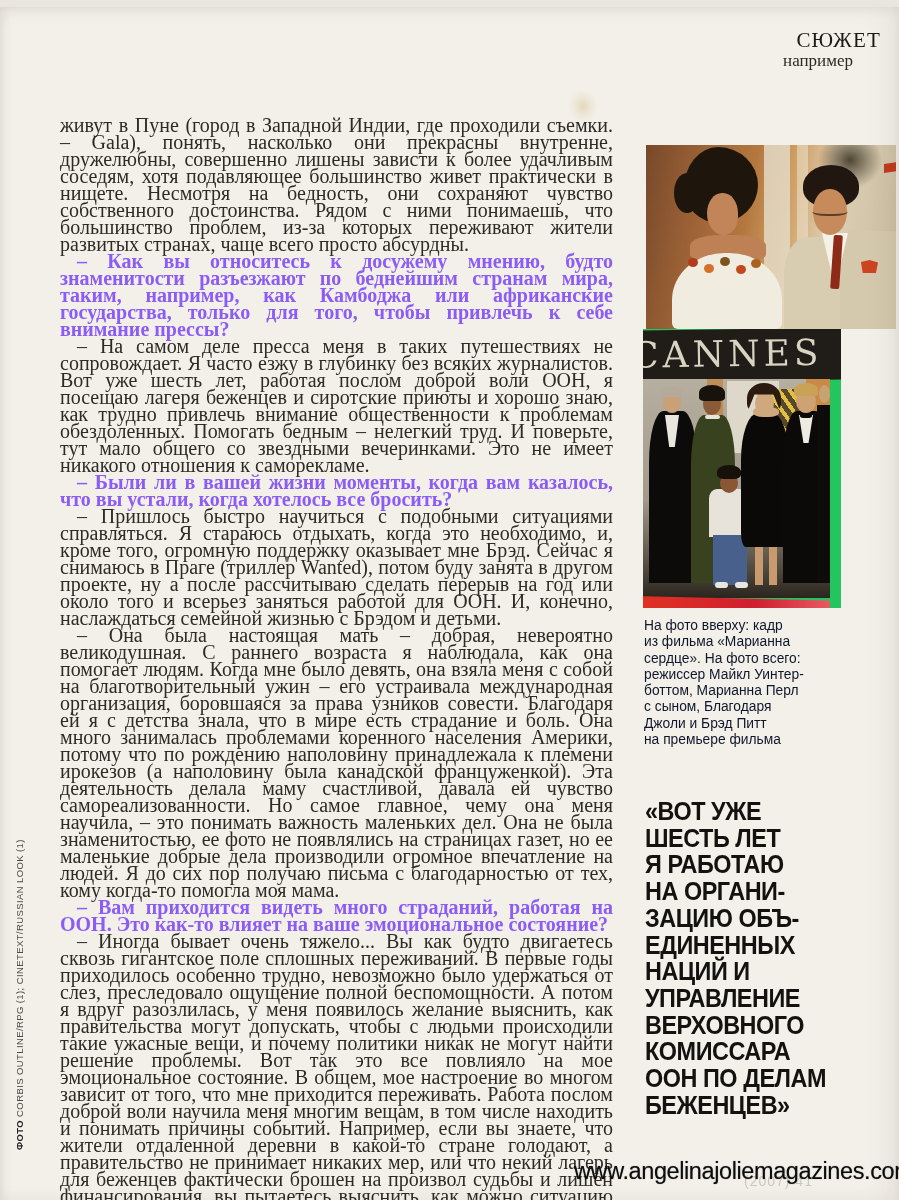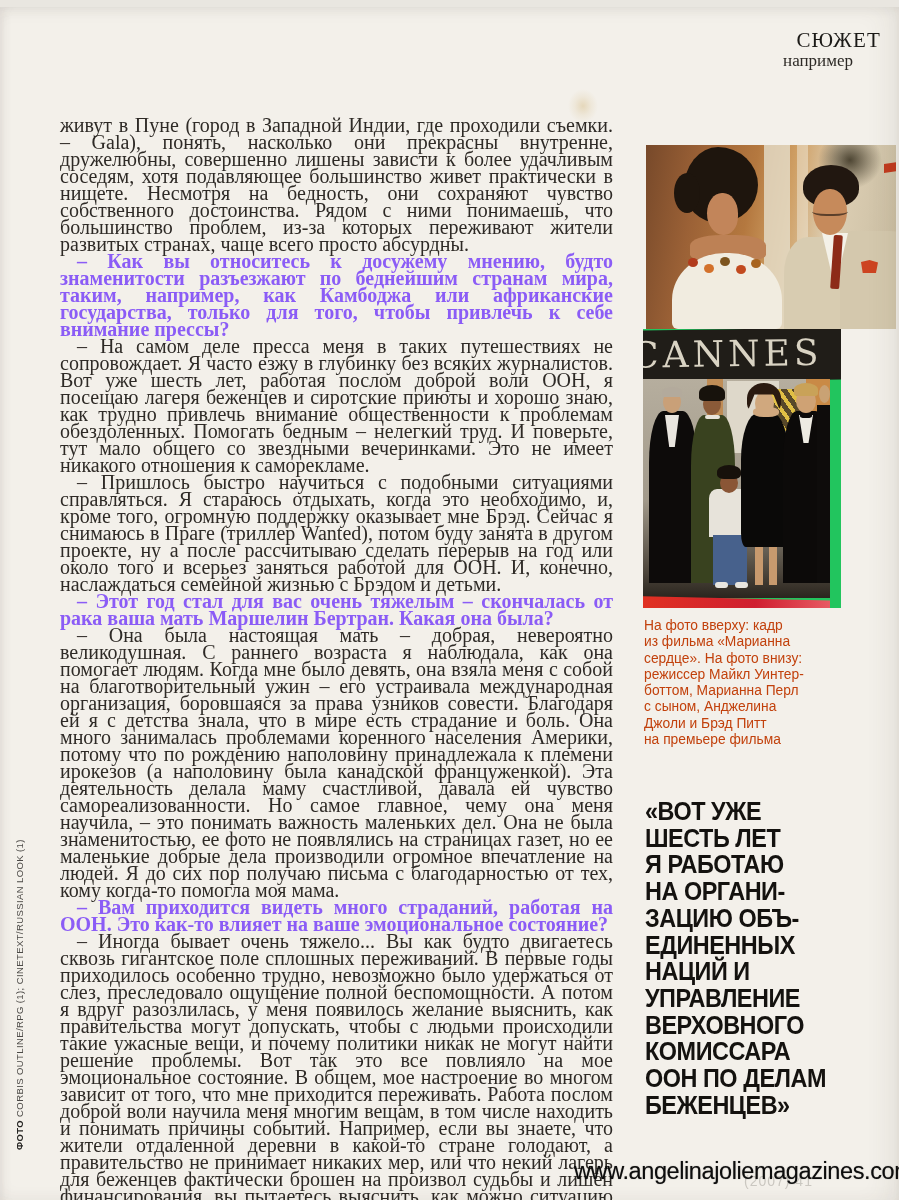--- a/index.html
+++ b/index.html
@@ -82,21 +82,21 @@
   .p2-stripes{position:absolute;left:118px;top:10px;width:40px;height:42px;opacity:.9;
     background:repeating-linear-gradient(55deg,#e5c13b 0 4px,#4d3d1d 4px 9px);}
   .fig{position:absolute;}
   .p2-carpet{position:absolute;left:0;bottom:0;width:187px;height:13px;
     background:linear-gradient(to right,#e03122,#cf1f30 60%,#e85a63 100%);
     clip-path:polygon(0 10%,100% 42%,100% 100%,0 100%);}
   
   .caption{
     position:absolute;left:644px;top:611px;
     font-family:"Liberation Sans","DejaVu Sans",sans-serif;
-    font-size:13.8px;line-height:16.3px;color:#c2410c;white-space:nowrap;
+    font-size:13.8px;line-height:16.3px;color:#0f172a;white-space:nowrap;
   }
   
   .pullquote{
     position:absolute;left:645px;top:791px;
     font-family:"Liberation Sans","DejaVu Sans",sans-serif;
     font-weight:bold;font-size:26px;line-height:26.7px;letter-spacing:-.5px;
     color:#14120f;transform:scaleX(.9);transform-origin:left top;white-space:nowrap;
   }
   
   .credit{
@@ -124,22 +124,22 @@
 
   <div class="hdr-section">СЮЖЕТ</div>
   <div class="hdr-sub">например</div>
 
   <div class="spot"></div>
 
   <div class="body-col">
       <p class="opening">живут в Пуне (город в Западной Индии, где проходили съемки. – Gala), понять, насколько они прекрасны внутренне, дружелюбны, совершенно лишены зависти к более удачливым соседям, хотя подавляющее большинство живет практически в нищете. Несмотря на бедность, они сохраняют чувство собственного достоинства. Рядом с ними понимаешь, что большинство проблем, из-за которых переживают жители развитых странах, чаще всего просто абсурдны.</p>
       <p class="question">– Как вы относитесь к досужему мнению, будто знаменитости разъезжают по беднейшим странам мира, таким, например, как Камбоджа или африканские государства, только для того, чтобы привлечь к себе внимание прессы?</p>
       <p class="answer">– На самом деле пресса меня в таких путешествиях не сопровождает. Я часто езжу в глубинку без всяких журналистов. Вот уже шесть лет, работая послом доброй воли ООН, я посещаю лагеря беженцев и сиротские приюты и хорошо знаю, как трудно привлечь внимание общественности к проблемам обездоленных. Помогать бедным – нелегкий труд. И поверьте, тут мало общего со звездными вечеринками. Это не имеет никакого отношения к саморекламе.</p>
+      <p class="question">– Были ли в вашей жизни моменты, когда вам казалось, что вы устали, когда хотелось все бросить?</p>
       <p class="answer">– Пришлось быстро научиться с подобными ситуациями справляться. Я стараюсь отдыхать, когда это необходимо, и, кроме того, огромную поддержку оказывает мне Брэд. Сейчас я снимаюсь в Праге (триллер Wanted), потом буду занята в другом проекте, ну а после рассчитываю сделать перерыв на год или около того и всерьез заняться работой для ООН. И, конечно, наслаждаться семейной жизнью с Брэдом и детьми.</p>
-      <p class="question">– Этот год стал для вас очень тяжелым – скончалась от рака ваша мать Маршелин Бертран. Какая она была?</p>
       <p class="answer">– Она была настоящая мать – добрая, невероятно великодушная. С раннего возраста я наблюдала, как она помогает людям. Когда мне было девять, она взяла меня с собой на благотворительный ужин – его устраивала международная организация, боровшаяся за права узников совести. Благодаря ей я с детства знала, что в мире есть страдание и боль. Она много занималась проблемами коренного населения Америки, потому что по рождению наполовину принадлежала к племени ирокезов (а наполовину была канадской француженкой). Эта деятельность делала маму счастливой, давала ей чувство самореализованности. Но самое главное, чему она меня научила, – это понимать важность маленьких дел. Она не была знаменитостью, ее фото не появлялись на страницах газет, но ее маленькие добрые дела производили огромное впечатление на людей. Я до сих пор получаю письма с благодарностью от тех, кому когда-то помогла моя мама.</p>
       <p class="question">– Вам приходится видеть много страданий, работая на ООН. Это как-то влияет на ваше эмоциональное состояние?</p>
       <p class="answer">– Иногда бывает очень тяжело... Вы как будто двигаетесь сквозь гигантское поле сплошных переживаний. В первые годы приходилось особенно трудно, невозможно было удержаться от слез, преследовало ощущение полной беспомощности. А потом я вдруг разозлилась, у меня появилось желание выяснить, как правительства могут допускать, чтобы с людьми происходили такие ужасные вещи, и почему политики никак не могут найти решение проблемы. Вот так это все повлияло на мое эмоциональное состояние. В общем, мое настроение во многом зависит от того, что мне приходится переживать. Работа послом доброй воли научила меня многим вещам, в том числе находить и понимать причины событий. Например, если вы знаете, что жители отдаленной деревни в какой-то стране голодают, а правительство не принимает никаких мер, или что некий лагерь для беженцев фактически брошен на произвол судьбы и лишен финансирования, вы пытаетесь выяснить, как можно ситуацию изменить и что вы лично можете для этого предпринять. А иногда вы понимаете, что бессильны что-то изменить, вы просто ничего не можете сделать! Тогда лучше оставить бесплодные сожаления и сосредоточить внимание на тех людях, которым вы можете оказать реальную помощь и поддержку. Теперь, по прошествии стольких лет, я считаю, что у меня появилось более глубокое понимание политической ситуации и рычагов влияния на нее. Но я продолжаю учиться, учиться так много и так быстро, как только могу. Я стараюсь ставить перед собой четкие цели и бороться за их достижение. ■</p>
     </div>
 
   <div class="photo1">
     <div class="p1-foliage"></div>
     <div class="p1-flag"></div>
     <div class="p1-pillar"></div>
     <div class="p1-pillar2"></div>
@@ -204,24 +204,24 @@
 
       <div class="fig" style="left:174px;top:26px;width:13px;height:178px;background:#0e0c0b;"></div>
       <div class="fig" style="left:176px;top:6px;width:11px;height:18px;background:#c9a274;border-radius:50%;"></div>
     </div>
     <div class="p2-carpet"></div>
   </div>
 
   <div class="caption">
       <div>На фото вверху: кадр</div>
       <div>из фильма «Марианна</div>
-      <div>сердце». На фото внизу:</div>
+      <div>сердце». На фото всего:</div>
       <div>режиссер Майкл Уинтер-</div>
       <div>боттом, Марианна Перл</div>
-      <div>с сыном, Анджелина</div>
+      <div>с сыном, Благодаря</div>
       <div>Джоли и Брэд Питт</div>
       <div>на премьере фильма</div>
     </div>
 
   <div class="pullquote">
       <div>«ВОТ УЖЕ</div>
       <div>ШЕСТЬ ЛЕТ</div>
       <div>Я РАБОТАЮ</div>
       <div>НА ОРГАНИ-</div>
       <div>ЗАЦИЮ ОБЪ-</div>

